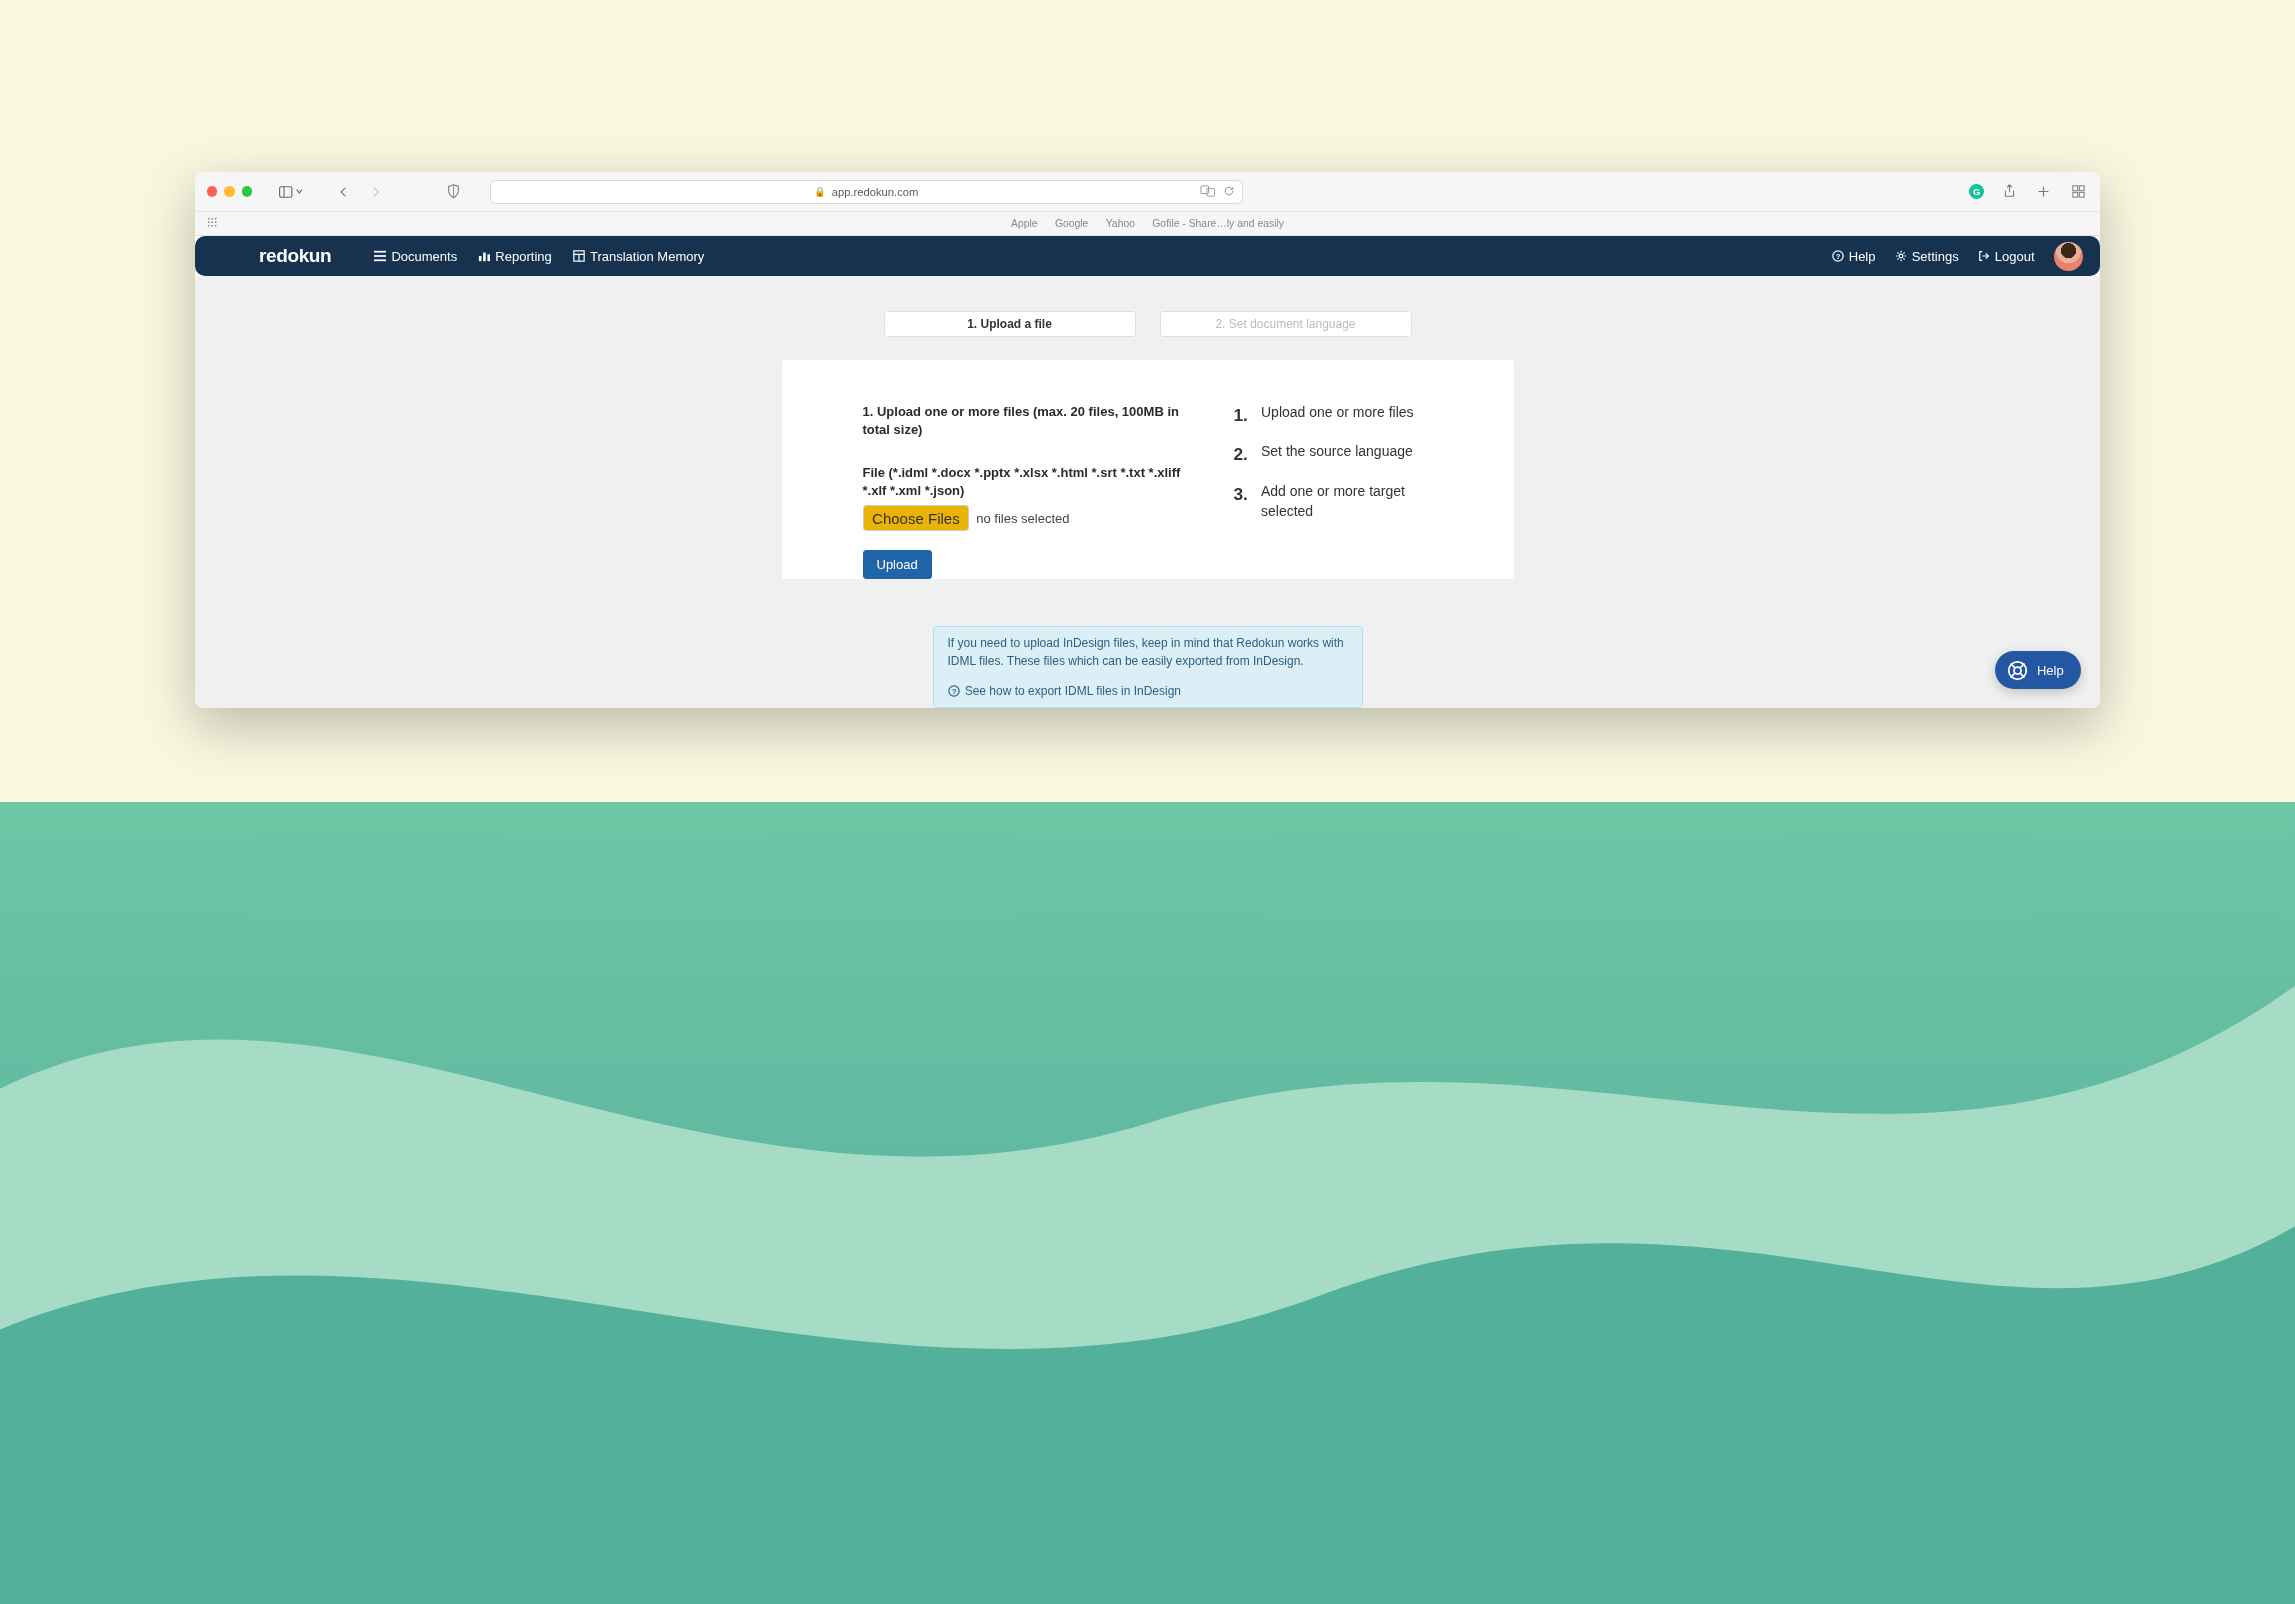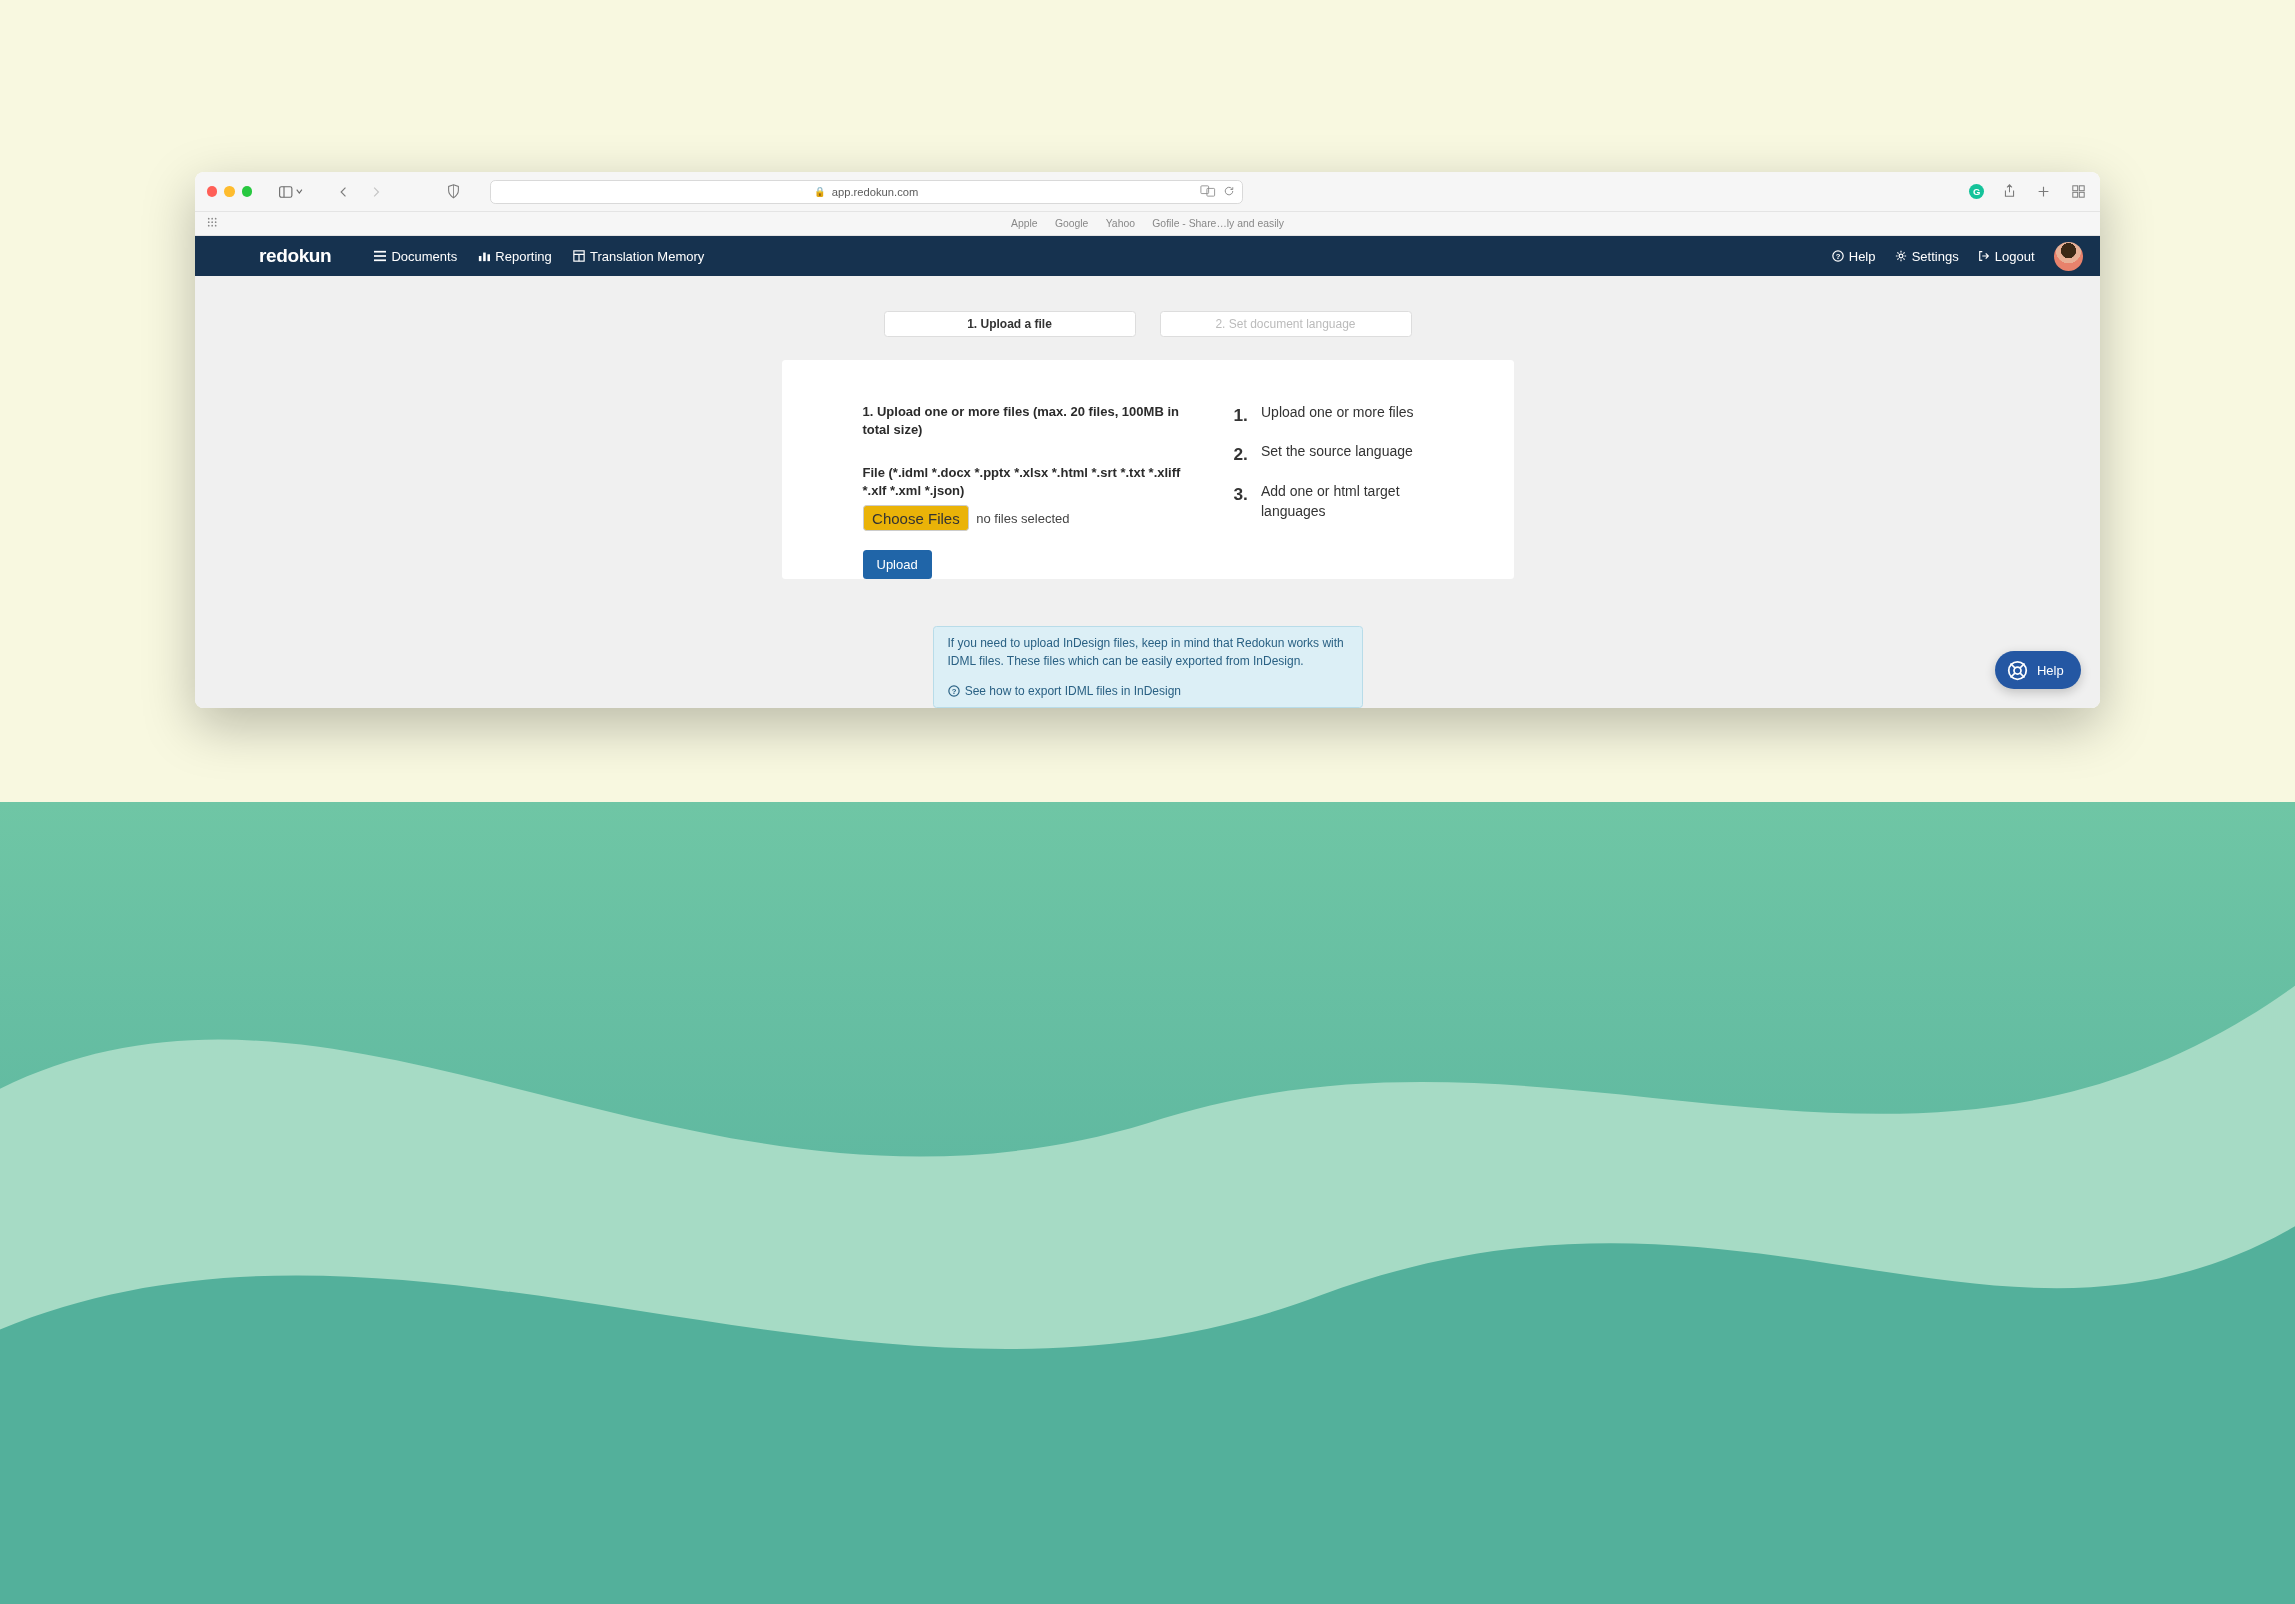--- a/index.html
+++ b/index.html
@@ -80,20 +80,21 @@
   position: relative;
 }
 .bookmarks-bar .apps-icon { position: absolute; left: 12px; color: #888; }
 .app-header {
   background: #16324f;
   color: #fff;
   height: 40px;
   display: flex;
   align-items: center;
   padding: 0 0 0 64px;
+  border-radius: 10px;
 }
 .logo { font-size: 19px; font-weight: 800; letter-spacing: -0.4px; margin-right: 43px; }
 .nav-items { display: flex; gap: 21px; font-size: 13px; }
 .nav-item { display: flex; align-items: center; gap: 5.2px; cursor: pointer; }
 .nav-right { margin-left: auto; display: flex; align-items: center; gap: 19px; padding-right: 17.3px; font-size: 13px; }
 .avatar { width: 29px; height: 29px; border-radius: 50%; background: #e8826c; background-image: radial-gradient(circle at 50% 30%, #3b2815 0%, #3b2815 30%, #e8b096 31%, #e8b096 50%, #e8826c 51%); }
 .page-title-bar { background: #fff; padding: 19px 64px; font-size: 26px; font-weight: 500; color: #333; }
 .content-area { background: #f0f0f0; padding: 35px 0 0 0; min-height: 432px; position: relative; }
 .step-tabs { display: flex; gap: 24px; justify-content: center; margin-bottom: 22.4px; }
 .step-tab {
@@ -350,21 +351,21 @@
           <li>
             <span class="num">1.</span>
             <span>Upload one or more files</span>
           </li>
           <li>
             <span class="num">2.</span>
             <span>Set the source language</span>
           </li>
           <li>
             <span class="num">3.</span>
-            <span>Add one or html target languages</span>
+            <span>Add one or more target selected</span>
           </li>
         </ul>
       </div>
     </div>
 
     <div class="info-box">
       <div>If you need to upload InDesign files, keep in mind that Redokun works with IDML files. These files which can be easily exported from InDesign.</div>
       <div class="info-link">
         <svg viewBox="0 0 14 14" style="width:12px;height:12px;font-size:14px">
             <circle cx="7" cy="7" r="6" fill="none" stroke="currentColor" stroke-width="1.4"></circle>

